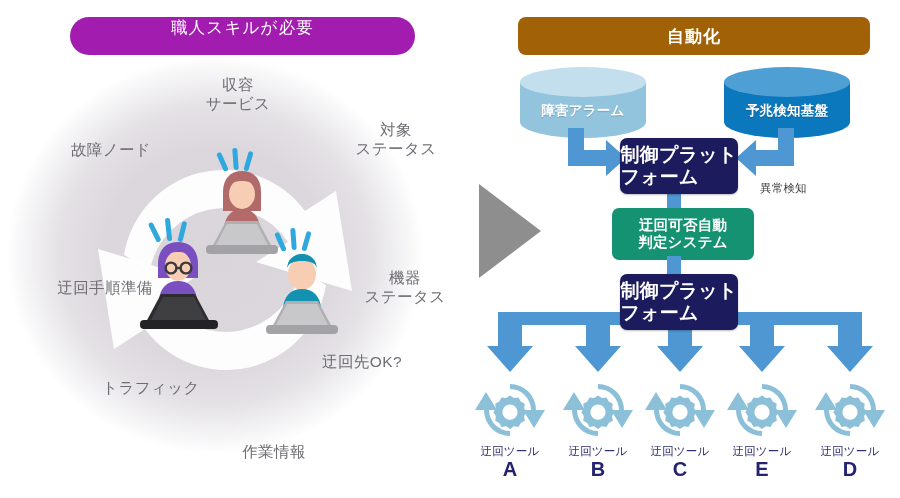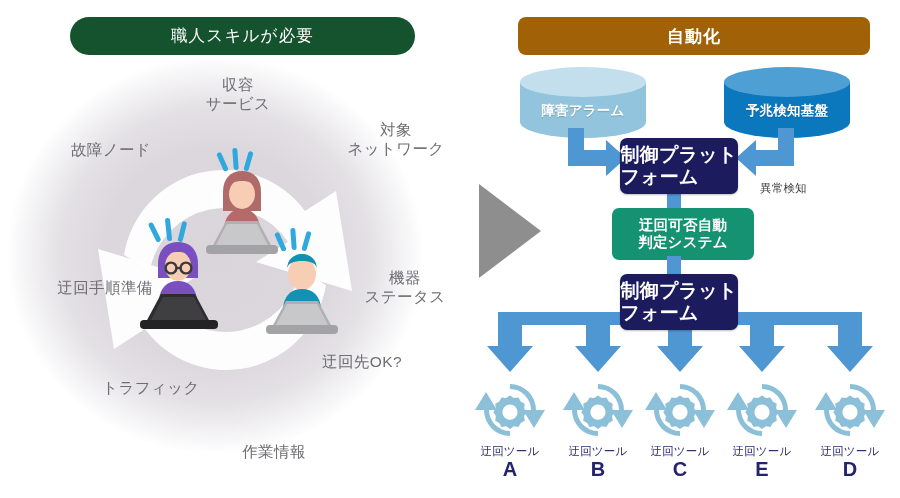--- a/index.html
+++ b/index.html
@@ -9,22 +9,22 @@
 
   
   #left-panel{position:absolute;left:0;top:0;width:460px;height:498px;}
   .radial-bg{
     position:absolute;left:-10px;top:40px;width:470px;height:448px;
     background:radial-gradient(ellipse 215px 205px at 225px 215px,
       #d9d5db 0%, #dbd7dd 52%, #e4e1e5 72%, #f2f1f3 86%, #ffffff 97%);
   }
   #skill-banner{
     position:absolute;left:70px;top:17px;width:345px;height:38px;
-    background:#14532d;border-radius:19px;
-    display:flex;align-items:center;justify-content:center;
+    background:#a21caf;border-radius:19px;
+    display:flex;justify-content:center;
     color:#ffffff;font-size:16.5px;letter-spacing:1.2px;
   }
   .cyc-label{
     position:absolute;color:#6f6d73;font-weight:normal;font-size:15.5px;
     line-height:1.25;text-align:center;white-space:pre-line;letter-spacing:.4px;
   }
   #lbl-service{left:178px;top:75px;width:120px;}
   #lbl-network{left:338px;top:120px;width:116px;}
   #lbl-node{left:50px;top:140px;width:122px;}
   #lbl-device{left:355px;top:268px;width:100px;}
@@ -177,21 +177,21 @@
         <path d="M27 80c1-12 8-19 19-19s18 7 19 19z" fill="#1292b0"></path>
         <path d="M16 99l14-26h32l14 26z" fill="#b0b0b2"></path>
         <path d="M20 97l11-21h30l11 21z" fill="#c8c8ca"></path>
         <rect x="10" y="97" width="72" height="9" rx="4" fill="#a3a3a6"></rect>
       </svg>
     </div>
 
     <div class="cyc-label" id="lbl-service">収容
 サービス</div>
     <div class="cyc-label" id="lbl-network">対象
-ネットワーク</div>
+ステータス</div>
     <div class="cyc-label" id="lbl-node">故障ノード</div>
     <div class="cyc-label" id="lbl-device">機器
 ステータス</div>
     <div class="cyc-label" id="lbl-prepare">迂回手順準備</div>
     <div class="cyc-label" id="lbl-ok">迂回先OK?</div>
     <div class="cyc-label" id="lbl-traffic">トラフィック</div>
     <div class="cyc-label" id="lbl-work">作業情報</div>
   </div>
 
   <div id="center-triangle">

